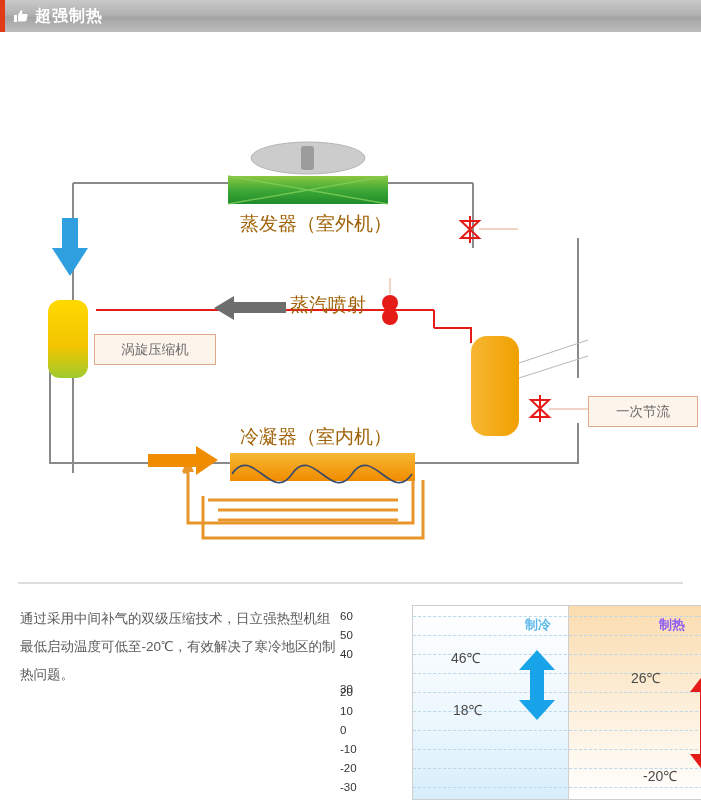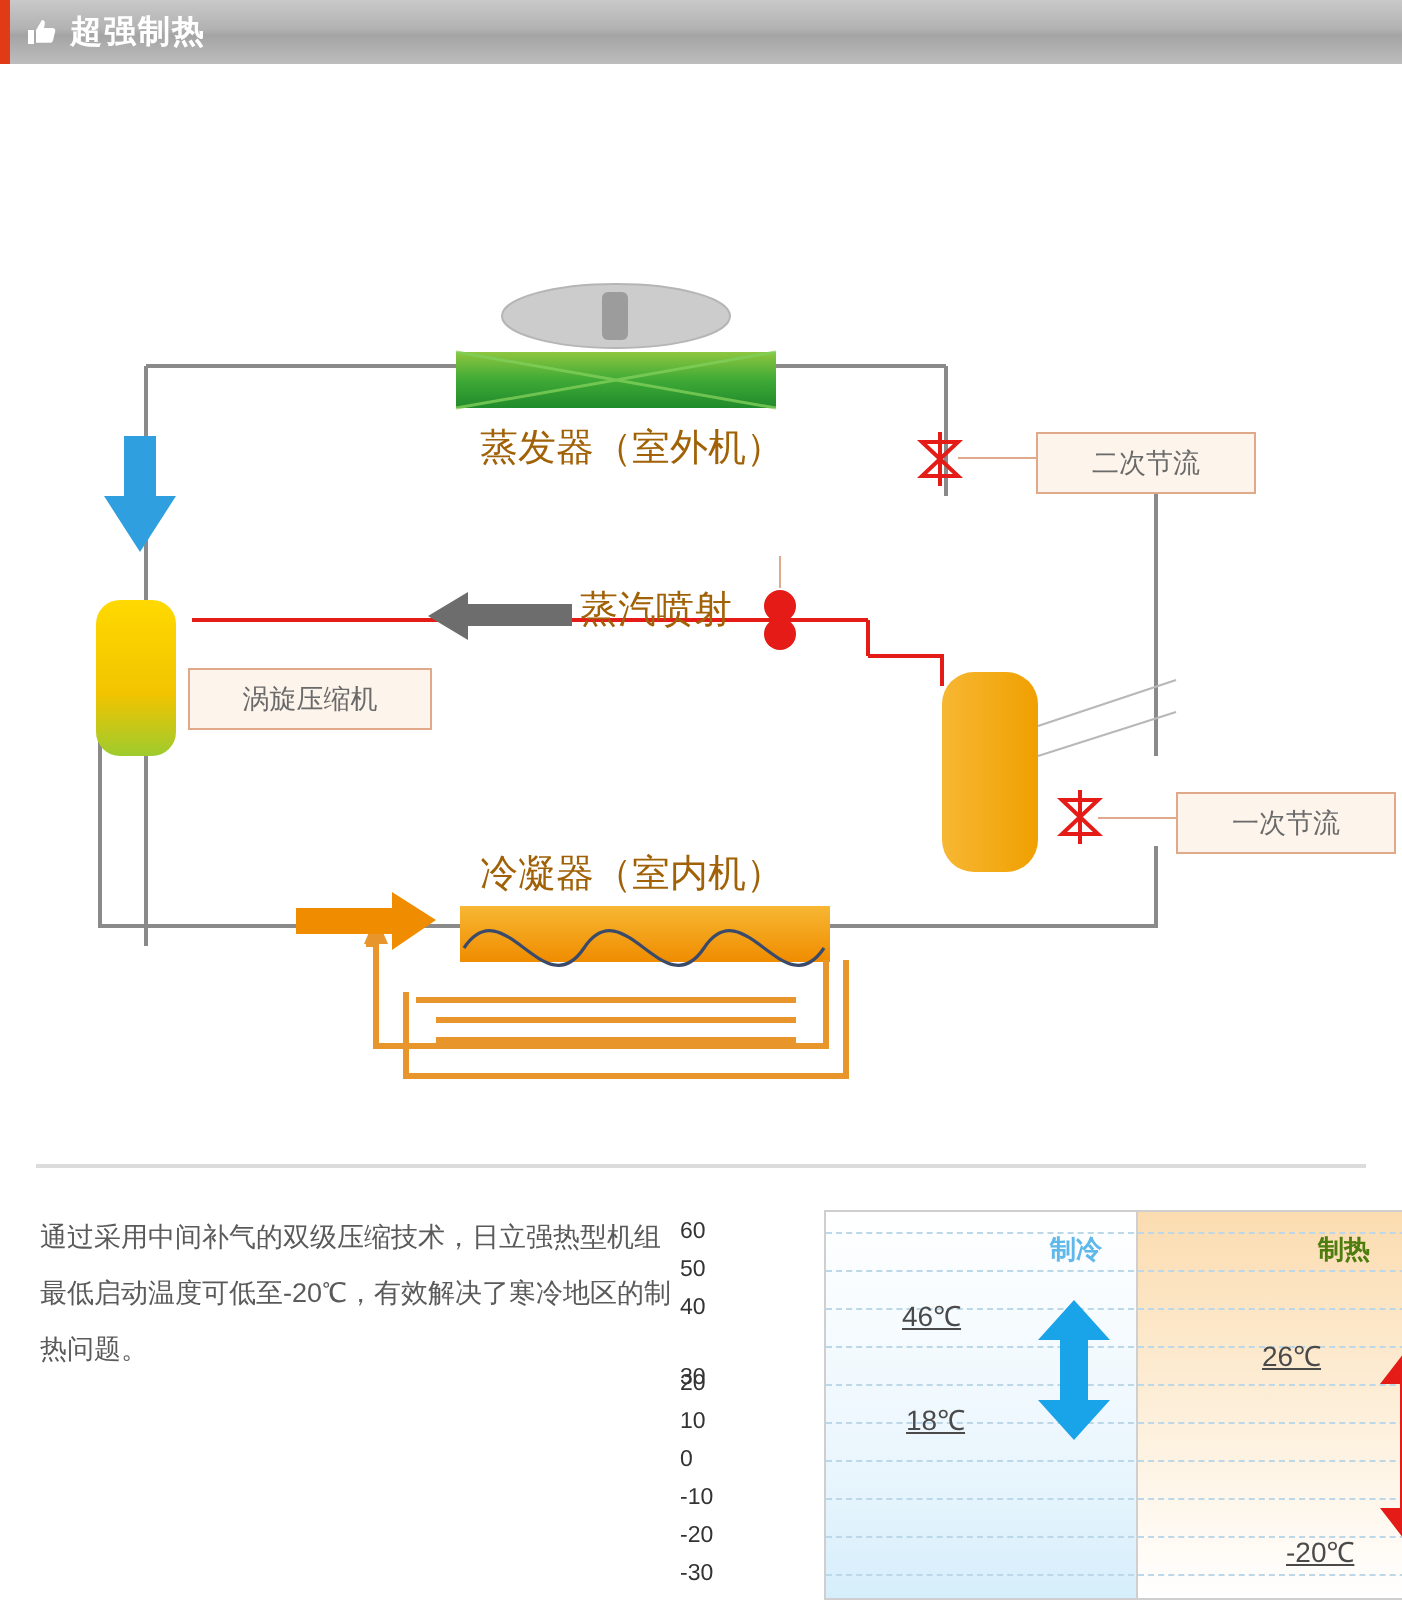--- a/index.html
+++ b/index.html
@@ -168,21 +168,20 @@
   }
   .plot-label {
     position: absolute;
     font-size: 13px;
     font-weight: bold;
   }
   .temp-label {
     position: absolute;
     font-size: 14px;
     color: #4a4a4a;
-    text-decoration: underline;
   }
   .arrow-blue, .arrow-red { position: absolute; }
 </style>
 </head>
 <body>
 
 <div class="page">
 
   <div class="header">
     <div class="accent-bar"></div>
@@ -284,21 +283,20 @@
       <g>
         <rect x="130" y="326" width="48" height="13" fill="#f08c00"></rect>
         <polygon points="178,318 178,347 200,332" fill="#f08c00"></polygon>
       </g>
     </svg>
 
     <div class="dlabel" style="left:222px; top:83px;">蒸发器（室外机）</div>
     <div class="dlabel" style="left:222px; top:296px;">冷凝器（室内机）</div>
     <div class="dlabel" style="left:272px; top:164px;">蒸汽喷射</div>
 
-    <div class="boxed" style="left:500px; top:88px; width:88px;">二次节流</div>
     <div class="boxed" style="left:570px; top:268px; width:88px;">一次节流</div>
     <div class="boxed" style="left:76px; top:206px; width:100px;">涡旋压缩机</div>
   </div>
 
   <div class="divider"></div>
 
   <div class="bottom-text">通过采用中间补气的双级压缩技术，日立强热型机组最低启动温度可低至-20℃，有效解决了寒冷地区的制热问题。</div>
 
   <div class="chart-wrap">
 
@@ -327,21 +325,21 @@
       <div class="gridline" style="top:105px;"></div>
       <div class="gridline" style="top:124px;"></div>
       <div class="gridline" style="top:143px;"></div>
       <div class="gridline" style="top:162px;"></div>
       <div class="gridline" style="top:181px;"></div>
 
       <div class="mid-divider"></div>
 
       <div class="plot-label" style="left:112px; top:10px; color:#5fb8ea;">制冷</div>
 
-      <div class="plot-label" style="left:246px; top:10px; color:#4d7c0f;text-align:right;">制热</div>
+      <div class="plot-label" style="left:246px; top:10px; color:#8b5cf6;text-align:right;">制热</div>
 
       <div class="temp-label" style="left:38px; top:42px;">46℃</div>
       <div class="temp-label" style="left:40px; top:94px;">18℃</div>
 
       <div class="temp-label" style="left:218px; top:62px;">26℃</div>
       <div class="temp-label" style="left:230px; top:160px;">-20℃</div>
 
       <svg class="arrow-blue" style="left:104px; top:44px;" width="40" height="70" viewBox="0 0 40 70">
         <polygon points="20,0 38,20 27,20 27,50 38,50 20,70 2,50 13,50 13,20 2,20" fill="#19a3e8"></polygon>
       </svg>

